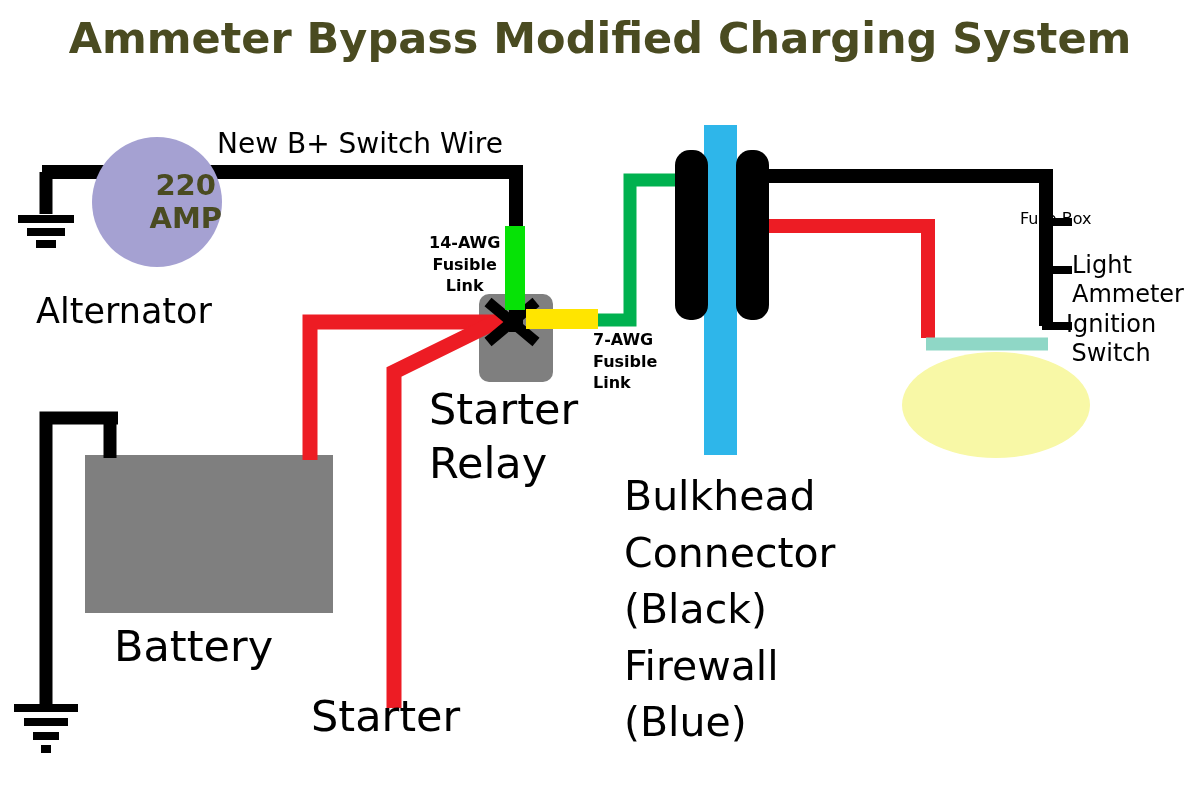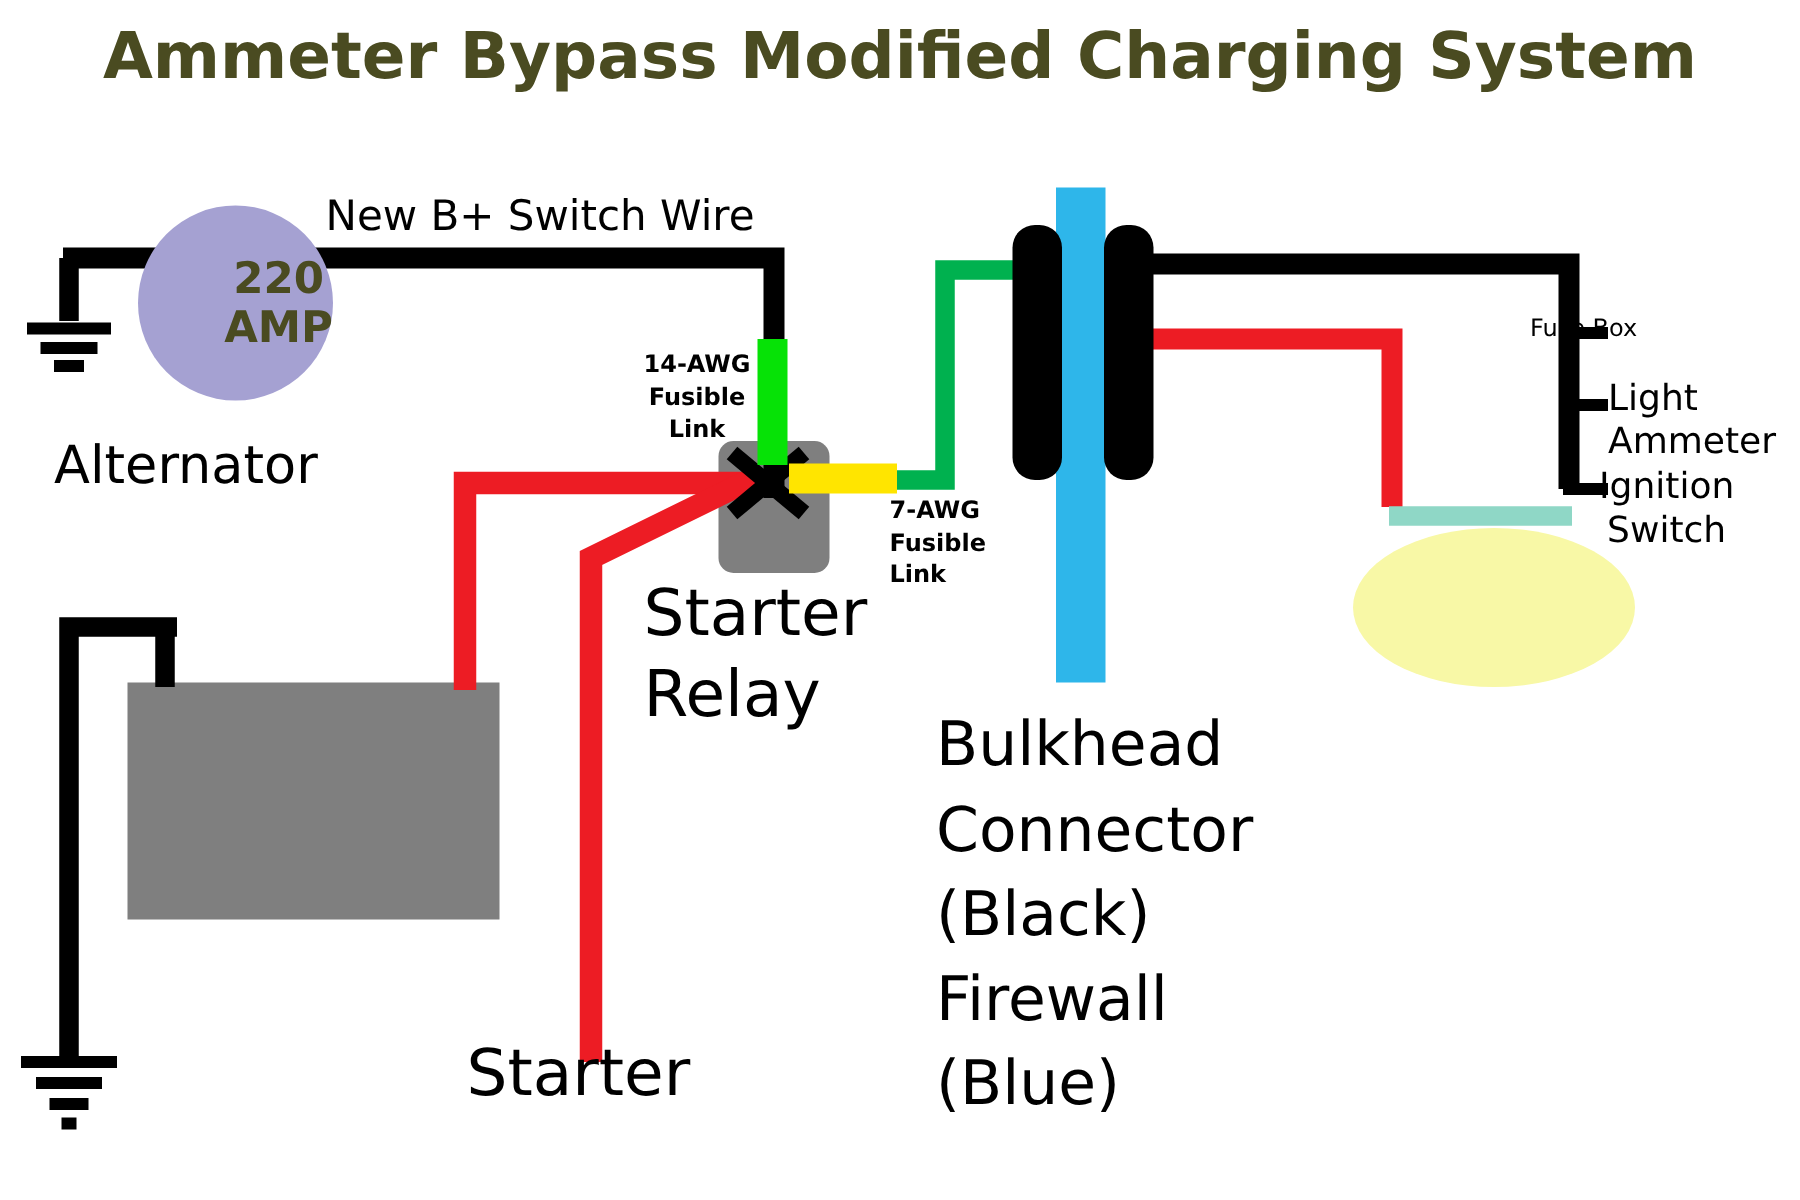--- a/index.html
+++ b/index.html
@@ -126,15 +126,16 @@
   <div class="label lbl-bulkhead">Bulkhead
 Connector
 (Black)
 Firewall
 (Blue)</div>
   <div class="label lbl-fusebox">Fuse Box</div>
   <div class="label lbl-lightswitch">Light
 Ammeter</div>
   <div class="label lbl-ignition">Ignition
 Switch</div>
+  <div class="label lbl-battery">Battery</div>
   <div class="label lbl-starter">Starter</div>
 
 </div>
 
 </body></html>

